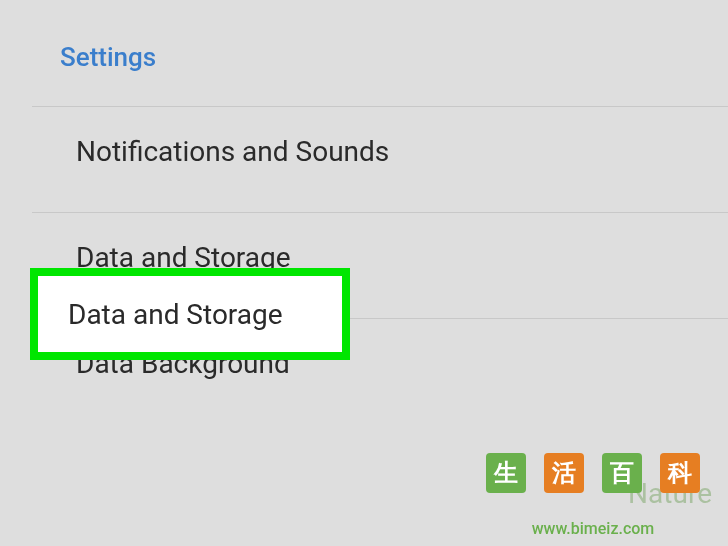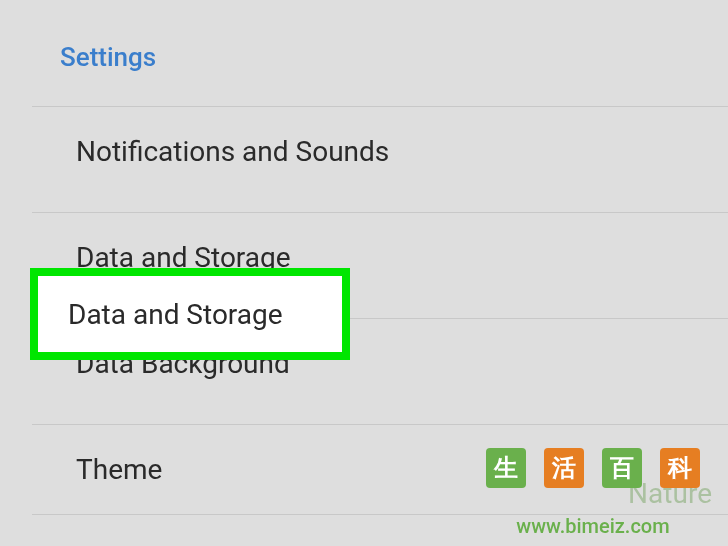--- a/index.html
+++ b/index.html
@@ -77,21 +77,21 @@
       font-weight: bold;
       display: flex;
       align-items: center;
       justify-content: center;
       border-radius: 4px;
     }
     .watermark-char.orange {
       background: #e67e22;
     }
     .watermark-url {
-      font-size: 20px;
+      font-size: 16px;
       color: #6ab04c;
       margin-top: 2px;
       font-weight: 500;
     }
     .faded-text {
       position: absolute;
       right: 24px;
       bottom: 44px;
       font-size: 28px;
       color: #7aa566;
@@ -107,23 +107,20 @@
 <div class="settings-list">
   <div class="settings-item">
     <span>Notifications and Sounds</span>
   </div>
   <div class="settings-item">
     <span>Data and Storage</span>
   </div>
   <div class="settings-item">
     <span>Data Background</span>
   </div>
-  <div class="settings-item last">
-    <span>Theme</span>
-  </div>
 </div>
 
 <div class="highlight-box">
   <span>Data and Storage</span>
 </div>
 
 <div class="faded-text">Nature</div>
 
 <div class="watermark">
   <div class="watermark-logo">

